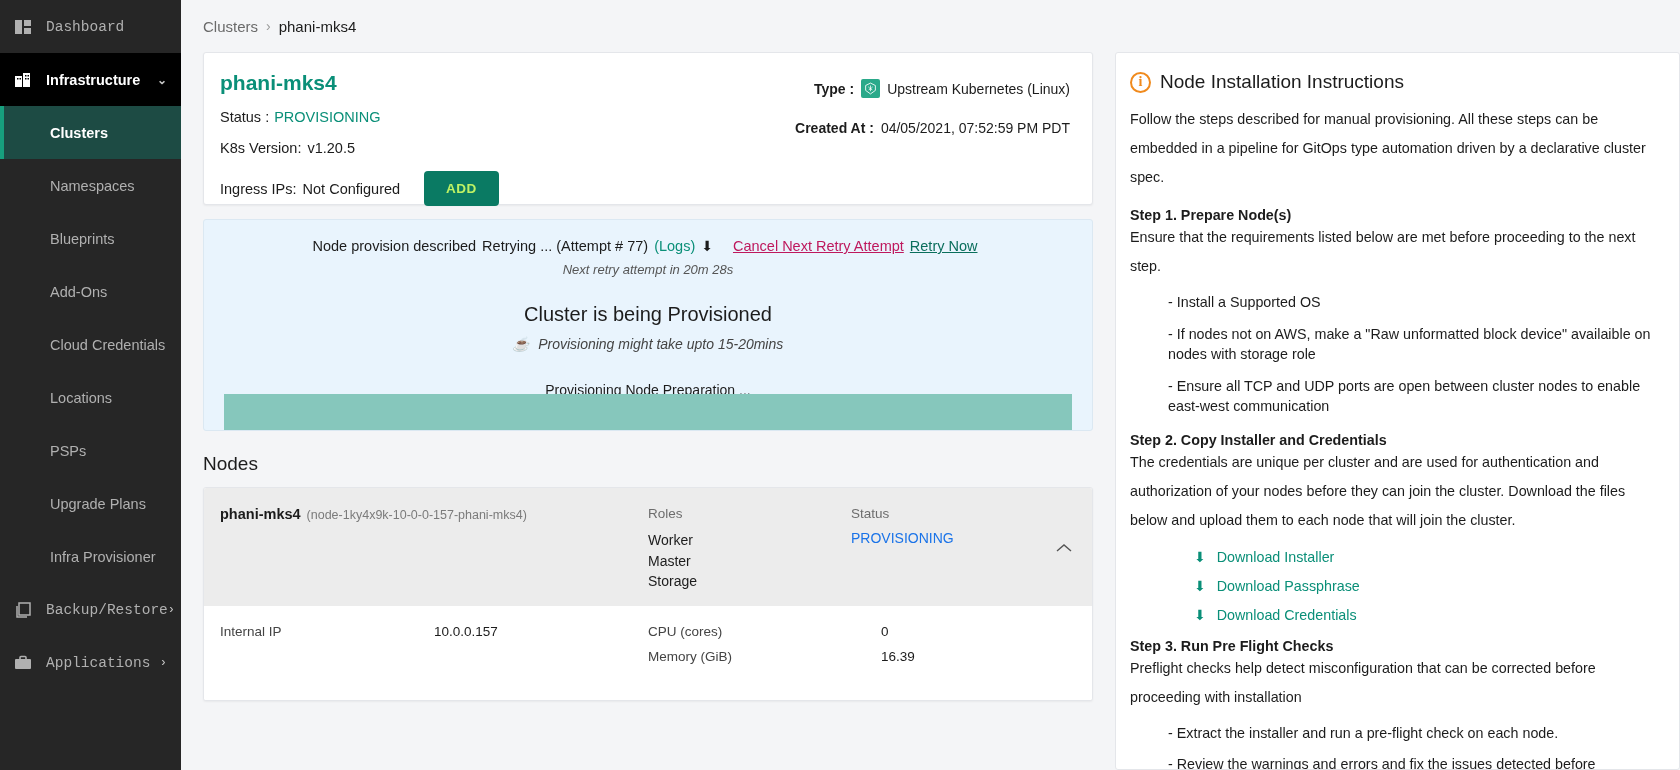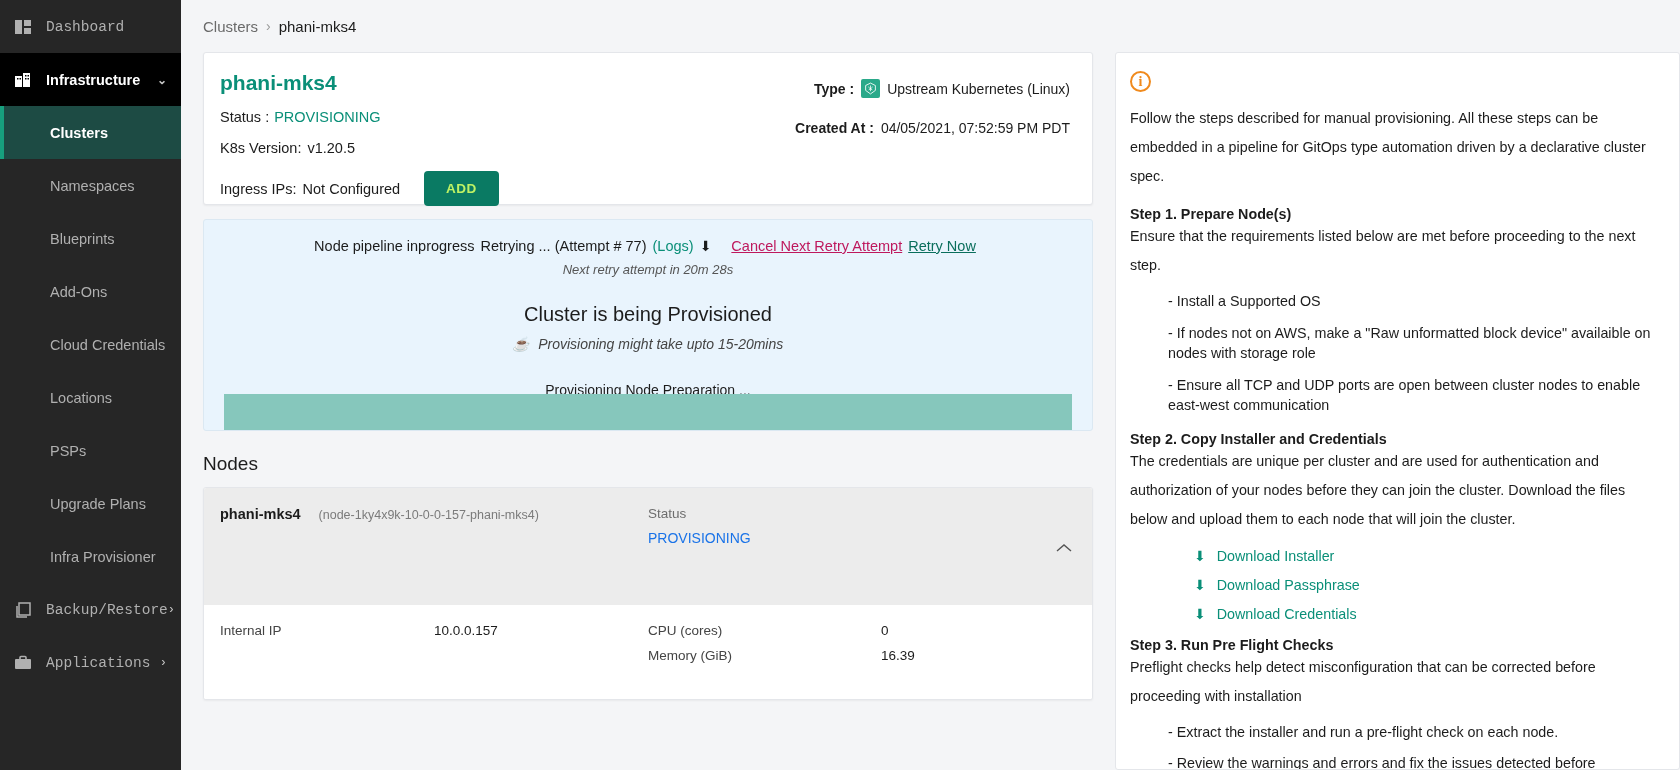--- a/index.html
+++ b/index.html
@@ -119,21 +119,21 @@
   .node-head {
     background: #ececec; display: flex; padding: 18px 18px 14px 16px;
     position: relative; min-height: 117px;
   }
   .nh-col1 { width: 428px; }
   .nh-col2 { width: 203px; }
   .nh-col3 { flex: 1; }
   .col-label { font-size: 13.5px; color: #6d6d6d; margin-bottom: 9px; }
   .node-id-line { font-size: 14.5px; color: #1c1c1c; }
   .node-id-line b { font-weight: bold; }
-  .node-id-line span.sub { color: #7b7b7b; font-size: 12.5px; margin-left: 18px; text-align: center; }
+  .node-id-line span.sub { color: #7b7b7b; font-size: 12.5px; margin-left: 6px; text-align: center; }
   .role-line { font-size: 14px; color: #1c1c1c; line-height: 20.5px; }
   .status-prov { font-size: 14px; color: #1a73e8; }
   .chev-btn {
     position: absolute; right: 16px; top: 48px; width: 24px; height: 24px;
     cursor: pointer; color: #555;
     display: flex; align-items: center; justify-content: center;
   }
   .node-detail { background: #fff; display: flex; padding: 18px 18px 26px 16px; }
   .nd-k { font-size: 13.5px; color: #444; width: 176px; }
   .nd-v { font-size: 13.5px; color: #1c1c1c; margin-left: 38px; }
@@ -300,21 +300,21 @@
             </div>
             <div class="sr-row">
               <b>Created At :</b>
               <span>04/05/2021, 07:52:59 PM PDT</span>
             </div>
           </div>
         </div>
 
         <div class="provision">
           <div class="prov-line1">
-            <span>Node pipeline inprogress</span>
+            <span>Node provision described</span>
             <span>Retrying ... (Attempt # 77)</span>
             <span class="logs-link">(Logs)</span>
             <span class="dl-ic">⬇</span>
             <span class="cancel-link">Cancel Next Retry Attempt</span>
             <span class="retry-link">Retry Now</span>
           </div>
           <div class="prov-line2">Next retry attempt in 20m 28s</div>
           <div class="prov-head">Cluster is being Provisioned</div>
           <div class="prov-sub">
             <span>☕</span>
@@ -325,20 +325,26 @@
         </div>
 
         <div class="nodes-title">Nodes</div>
 
         <div class="card" style="overflow:hidden;">
           <div class="node-head">
             <div class="nh-col1">
               <div class="node-id-line">
                 <b>phani-mks4</b><span class="sub">(node-1ky4x9k-10-0-0-157-phani-mks4)</span>
               </div>
+            </div>
+            <div class="nh-col2">
+              <div class="col-label">Roles</div>
+              <div class="role-line">Worker</div>
+              <div class="role-line">Master</div>
+              <div class="role-line">Storage</div>
             </div>
             <div class="nh-col3">
               <div class="col-label">Status</div>
               <div class="status-prov">PROVISIONING</div>
             </div>
             <div class="chev-btn">
               <svg width="16" height="10" viewBox="0 0 16 10">
                   <path d="M1 8 L8 2 L15 8" fill="none" stroke="#555" stroke-width="1.4"></path>
                 </svg>
             </div>
@@ -362,20 +368,21 @@
               </div>
             </div>
           </div>
         </div>
       </div>
 
       <div class="col-right">
         <div class="instr">
           <div class="instr-title">
             <span class="info-ic">i</span>
+            <span>Node Installation Instructions</span>
           </div>
           <p>Follow the steps described for manual provisioning. All these steps can be embedded in a pipeline for GitOps type automation driven by a declarative cluster spec.</p>
 
           <div class="step-h">Step 1. Prepare Node(s)</div>
           <p>Ensure that the requirements listed below are met before proceeding to the next step.</p>
           <div class="bullets">
             <div class="bullet">- Install a Supported OS</div>
             <div class="bullet">- If nodes not on AWS, make a "Raw unformatted block device" availaible on nodes with storage role</div>
             <div class="bullet">- Ensure all TCP and UDP ports are open between cluster nodes to enable east-west communication</div>
           </div>

